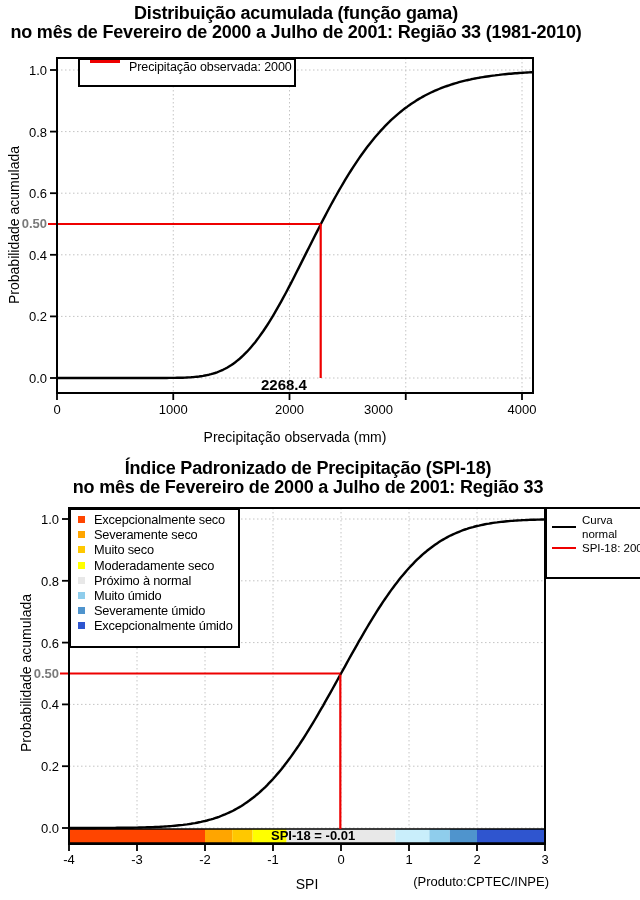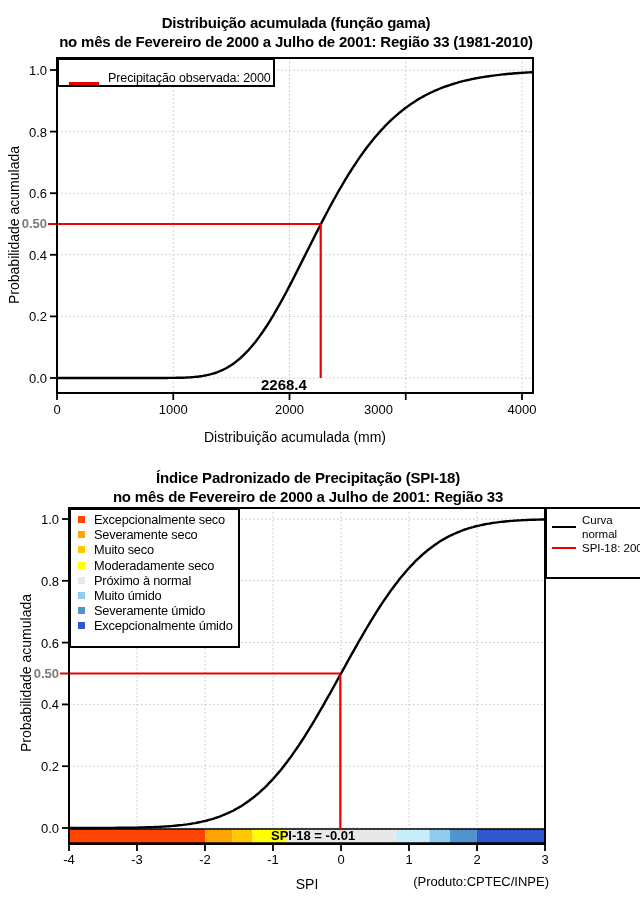--- a/index.html
+++ b/index.html
@@ -1,28 +1,28 @@
 <!DOCTYPE html>
 <html><head>
 <meta charset="utf-8">
 <style>
   html,body{margin:0;padding:0;background:#fff;}
   .page{position:relative;width:640px;height:900px;background:#ffffff;overflow:hidden;
         font-family:"Liberation Sans","DejaVu Sans",sans-serif;color:#000;}
   .sec{position:absolute;left:0;width:640px;}
   .abs{position:absolute;}
-  .title{position:absolute;left:0;top:13px;width:592px;text-align:center;
-         font-weight:bold;font-size:15px;line-height:19px;letter-spacing:-0.2px;}
+  .title{position:absolute;left:0;top:4px;width:592px;text-align:center;
+         font-weight:bold;font-size:18px;line-height:19px;letter-spacing:-0.2px;}
   .plot-svg{position:absolute;left:0;top:0;z-index:1;}
   .tickwrap{position:absolute;left:0;top:0;width:0;height:0;}
   .tick{position:absolute;font-size:13px;line-height:15px;z-index:2;}
   .axlab{position:absolute;font-size:14px;z-index:2;}
   .rot{transform:rotate(-90deg);transform-origin:center;}
   .legendbox{position:absolute;background:#fff;border:2px solid #000;box-sizing:border-box;z-index:3;}
-  #c1leg{display:flex;align-items:flex-end;padding-left:10px;gap:9px;}
+  #c1leg{display:flex;align-items:flex-start;padding-left:10px;gap:9px;margin-left:21px;}
   #c1leg .lsample{display:inline-block;width:30px;height:3px;flex:0 0 auto;}
   #c1leg .ltext{font-size:12.5px;white-space:nowrap;letter-spacing:-0.1px;}
   .catrow{display:flex;align-items:center;height:15.2px;}
   .sw{display:inline-block;width:7px;height:7px;flex:0 0 auto;}
   .cl{margin-left:9px;font-size:12.8px;white-space:nowrap;letter-spacing:-0.2px;}
   #c2ser{padding:4px 2px 2px 5px;font-size:11.5px;line-height:14px;}
   .serrow{display:flex;align-items:center;gap:6px;}
   .serline{display:inline-block;width:24px;height:2.5px;flex:0 0 auto;}
   .sertxt{white-space:nowrap;}
   .ann{position:absolute;font-weight:bold;z-index:2;}
@@ -84,21 +84,21 @@
       </div>
     <div class="tickwrap" id="c1xt">
         <div class="tick" style="left: 27px; top: 402px; width: 60px; text-align: center;">0</div>
         <div class="tick" style="left: 143.25px; top: 402px; width: 60px; text-align: center;">1000</div>
         <div class="tick" style="left: 259.5px; top: 402px; width: 60px; text-align: center;">2000</div>
         <div class="tick" style="left: 364px; top: 402px; width: 60px; ">3000</div>
         <div class="tick" style="left: 492px; top: 402px; width: 60px; text-align: center;">4000</div>
       </div>
 
     <div class="axlab rot" style="left:-86px;top:217px;width:200px;height:16px;text-align:center;">Probabilidade acumulada</div>
-    <div class="axlab" style="left:145px;top:429px;width:300px;text-align:center;">Distribuição acumulada (mm)</div>
+    <div class="axlab" style="left:145px;top:429px;width:300px;text-align:center;">Precipitação observada (mm)</div>
 
     <div class="legendbox" id="c1leg" style="left:57px;top:58px;width:218px;height:29px;">
       <span class="lsample" id="c1legline" style="background: rgb(238, 0, 0);"></span>
       <span class="ltext">Precipitação observada: 2000</span>
     </div>
 
     <div class="ann" id="c1ann" style="left:261px;top:377px;width:120px;font-size:15px;line-height:15px;">2268.4</div>
   </section>
 
   <section class="sec" id="c2" style="top:455px;height:445px;margin-left:12px;">

